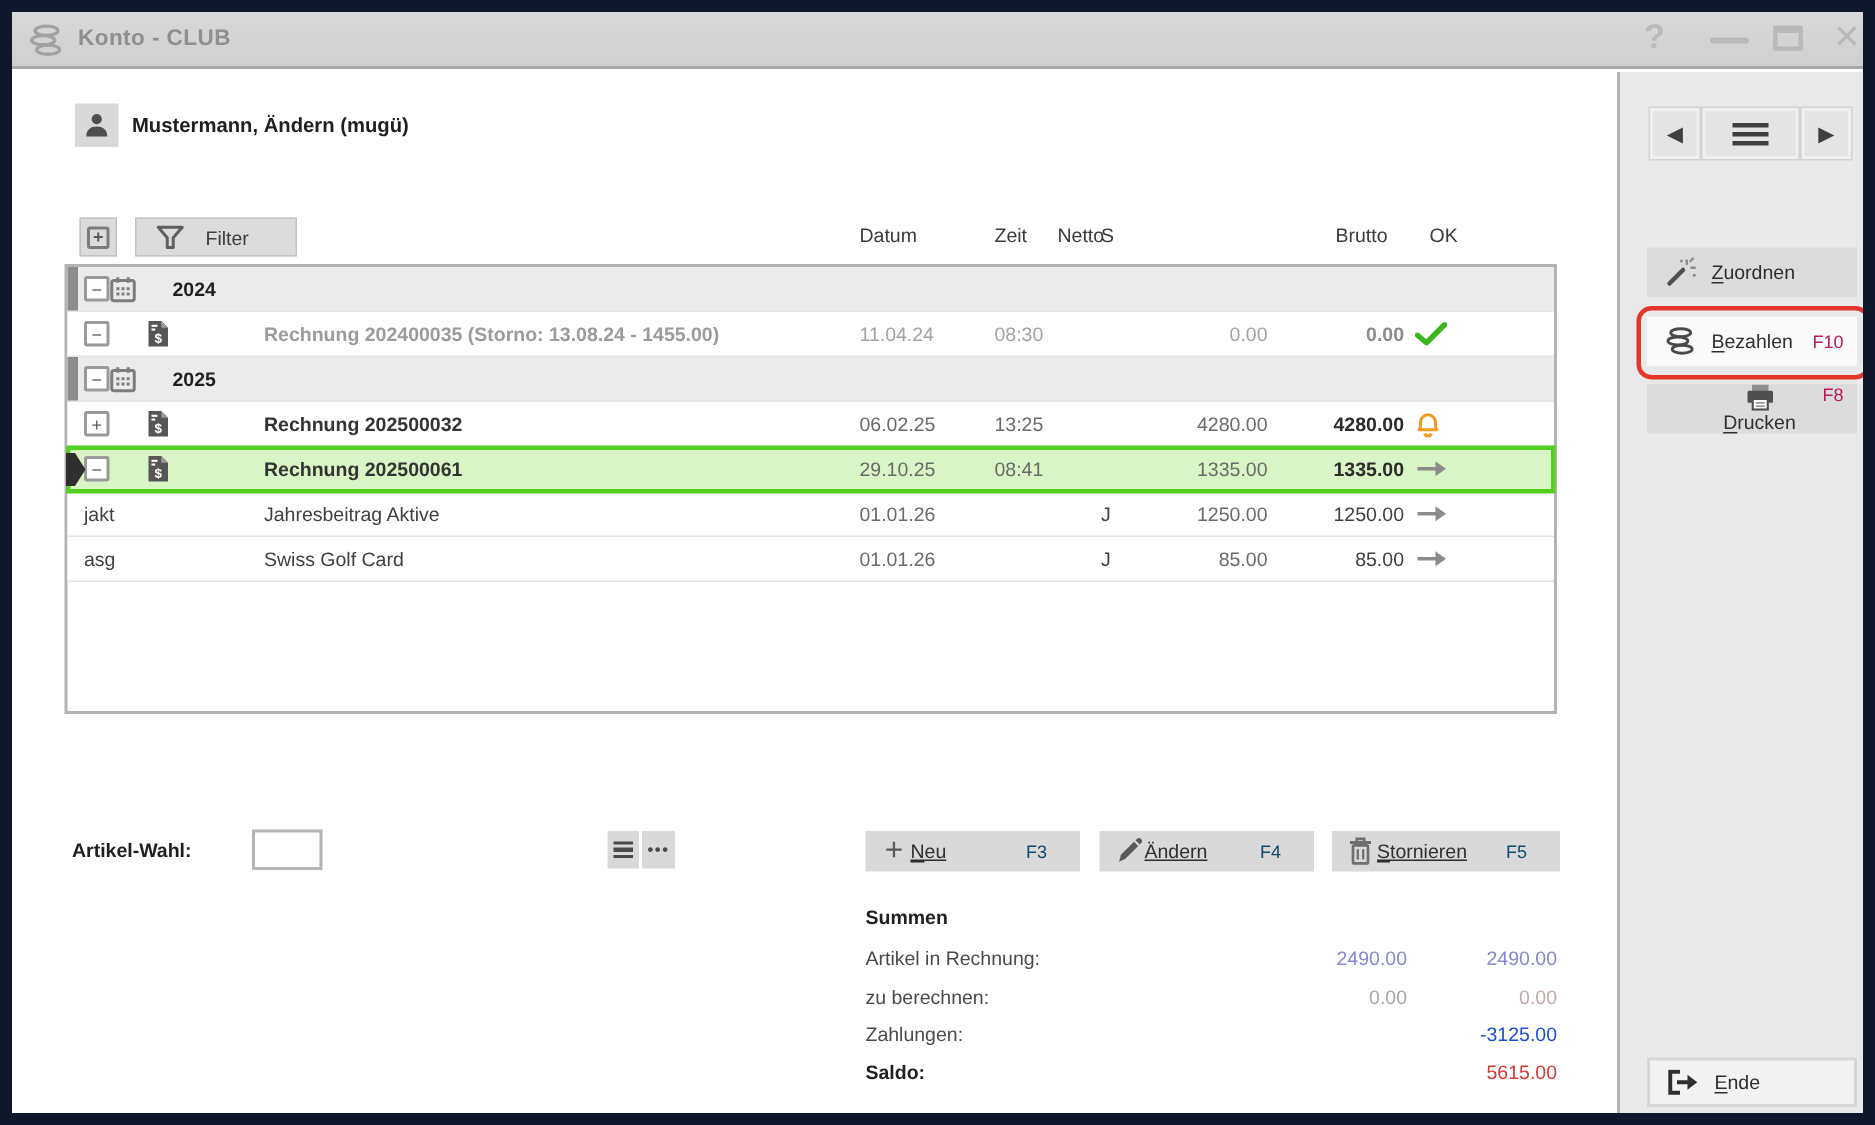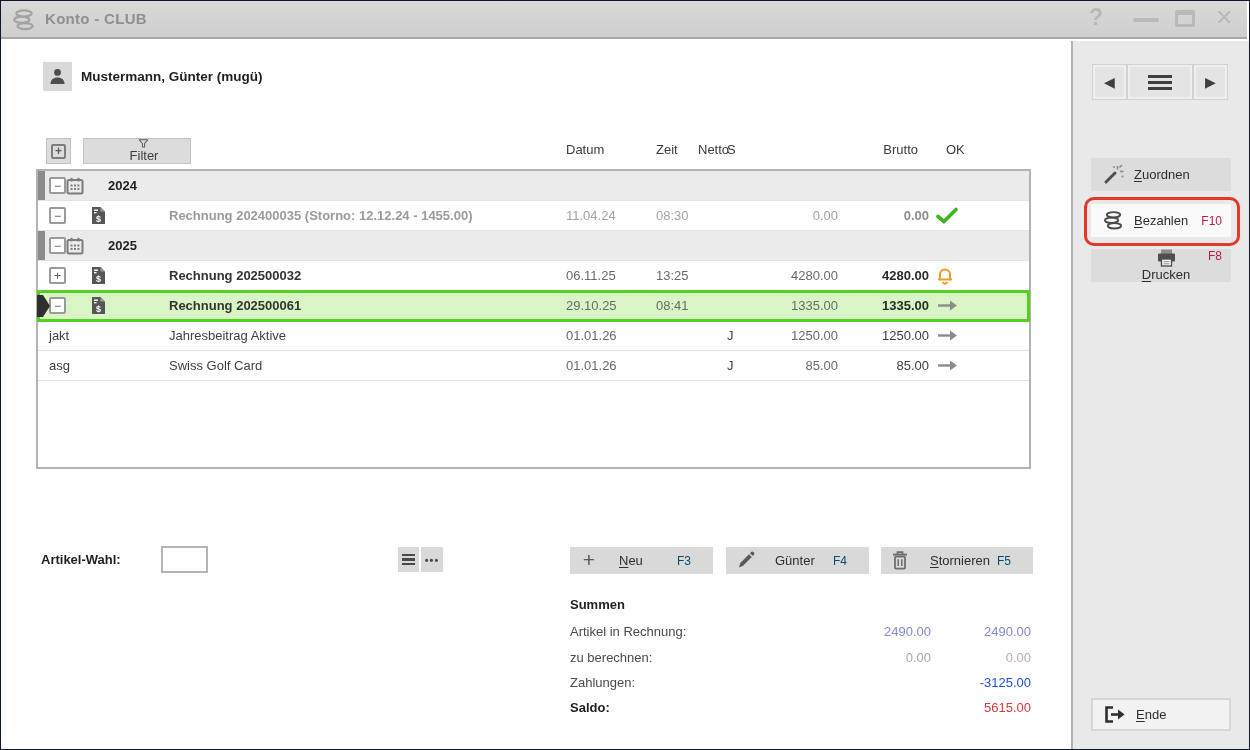--- a/index.html
+++ b/index.html
@@ -1,17 +1,17 @@
 <!DOCTYPE html>
 <html><head>
 <meta charset="utf-8">
 <style>
   html,body{margin:0;padding:0;background:#f0f0f0;}
   *{box-sizing:border-box;font-family:"Liberation Sans","DejaVu Sans",sans-serif;}
-  .win{position:relative;width:1250px;height:750px;background:#fff;border:1px solid #0f172a;overflow:hidden;}
+  .win{position:relative;width:1250px;height:750px;background:#fff;border:8px solid #0f172a;overflow:hidden;}
   
   .titlebar{position:absolute;left:0;top:0;width:1246px;height:38px;background:linear-gradient(#d9d9d9,#cfcfcf);border-bottom:2px solid #a8a8a8;}
   .tb-title{position:absolute;left:44px;top:9px;font-size:15px;font-weight:bold;color:#8f8f8f;letter-spacing:.3px;}
   .tb-coins{position:absolute;left:11px;top:8px;}
   .tb-help{position:absolute;left:1088px;top:3px;font-size:23px;font-weight:bold;color:#b9b9b9;cursor:default;}
   .tb-min{position:absolute;left:1132px;top:17px;width:26px;height:4px;background:#b9b9b9;border-radius:2px;}
   .tb-max{position:absolute;left:1174px;top:9px;width:20px;height:17px;border:3px solid #b9b9b9;border-top-width:5px;border-radius:2px;}
   .tb-close{position:absolute;left:1214px;top:4px;font-size:22px;font-weight:bold;color:#b9b9b9;}
   
   .sidebar{position:absolute;left:1070px;top:40px;width:178px;height:708px;background:#e9e9e9;border-left:2px solid #b3b3b3;}
@@ -29,21 +29,21 @@
   .btn-bez{top:163px;background:#fafafa;}
   .btn-zuo{top:117px;}
   .btn-dru{top:208px;flex-direction:column;}
   .btn-ende{top:657px;background:#f2f2f2;border:2px solid #d6d6d6;}
   
   .avatar{position:absolute;left:42px;top:61px;width:29px;height:29px;background:#d9d9d9;display:flex;align-items:center;justify-content:center;}
   .username{position:absolute;left:80px;top:68px;font-size:13.5px;font-weight:bold;color:#1f1f1f;}
   
   .plusbtn{position:absolute;left:45px;top:137px;width:25px;height:26px;background:#dcdcdc;border:1px solid #c2c2c2;display:flex;align-items:center;justify-content:center;}
   .plusbox{width:15px;height:15px;border:2px solid #7d7d7d;border-radius:2px;display:flex;align-items:center;justify-content:center;font-size:12px;font-weight:bold;color:#5a5a5a;line-height:1;}
-  .filterbtn{position:absolute;left:82px;top:137px;width:108px;height:26px;background:#dcdcdc;border:1px solid #c4c4c4;display:flex;align-items:center;flex-direction:column;}
+  .filterbtn{position:absolute;left:82px;top:137px;width:108px;height:26px;background:#dcdcdc;border:1px solid #c4c4c4;display:flex;align-items:center;}
   .filterbtn .ic{margin-left:13px;}
   .filterbtn .lbl{margin-left:14px;font-size:13px;color:#3c3c3c;}
   
   .hdr{position:absolute;top:141px;font-size:13px;color:#3a3a3a;}
   .h-datum{left:565px;} .h-zeit{left:655px;} .h-s{left:726px;}
   .h-netto{left:697px;width:140px;text-align:left;} .h-brutto{left:775px;width:142px;text-align:right;} .h-ok{left:945px;}
   
   .table{position:absolute;left:35px;top:168px;width:995px;height:300px;border:2px solid #b3b3b3;background:#fff;}
   .row{position:relative;height:30px;background:#fff;border-bottom:1px solid #e4e4e4;}
   .row.group{background:#ebebeb;}
@@ -68,21 +68,21 @@
   .ptr{position:absolute;left:-1px;top:4px;z-index:3;}
   
   .aw-label{position:absolute;left:40px;top:551px;font-size:13px;font-weight:bold;color:#1f1f1f;}
   .aw-input{position:absolute;left:160px;top:545px;width:47px;height:27px;border:2px solid #b5b5b5;background:#fff;padding:0 4px;font-size:13px;}
   .mini{position:absolute;top:546px;height:25px;background:#d9d9d9;display:flex;align-items:center;justify-content:center;}
   .mini.ham{left:397px;width:21px;}
   .mini.dots{left:420px;width:22px;font-size:11px;font-weight:bold;color:#4a4a4a;letter-spacing:1px;}
   .bars2 span{display:block;width:13px;height:2.5px;background:#4a4a4a;margin:2px 0;}
   .abtn{position:absolute;top:546px;height:27px;background:#d9d9d9;display:flex;align-items:center;font-size:13px;color:#2e2e2e;}
   .abtn .ic{width:22px;margin-left:8px;display:flex;justify-content:center;align-items:center;}
-  .abtn .lbl{margin-left:19px;}
+  .abtn .lbl{margin-left:0;text-decoration:underline;}
   .abtn .fk{position:absolute;right:22px;color:#0c4a6e;font-size:12px;}
   .b-neu{left:569px;width:143px;} .b-aend{left:725px;width:143px;} .b-storno{left:880px;width:152px;}
   .plusg{font-size:21px;color:#5a5a5a;font-weight:normal;line-height:1;margin-top:-2px;}
   
   .sum-title{position:absolute;left:569px;top:596px;font-size:13px;font-weight:bold;color:#1f1f1f;}
   .sumrow{position:absolute;left:569px;width:461px;height:22px;font-size:13px;color:#4a4a4a;}
   .sumrow .v1{position:absolute;left:221px;width:140px;text-align:right;}
   .sumrow .v2{position:absolute;left:321px;width:140px;text-align:right;}
   .sr0{top:623px;} .sr1{top:649px;} .sr2{top:674px;} .sr3{top:699px;}
   .sr0 .v1,.sr0 .v2{color:#8787cf;}
@@ -109,21 +109,21 @@
     <span class="tb-max"></span>
     <span class="tb-close">✕</span>
   </div>
 
   <div class="avatar">
     <svg width="19" height="19" viewBox="0 0 19 19">
       <circle cx="9.5" cy="5.4" r="3.4" fill="#4e4e4e"></circle>
       <path d="M2.5,17 c0,-4.5 3,-6.6 7,-6.6 s7,2.1 7,6.6 z" fill="#4e4e4e"></path>
     </svg>
   </div>
-  <span class="username">Mustermann, Günter (mugü)</span>
+  <span class="username">Mustermann, Ändern (mugü)</span>
 
   <div class="plusbtn">
     <span class="plusbox">+</span>
   </div>
   <div class="filterbtn">
     <svg class="ic" width="19" height="17" viewBox="0 0 19 17">
       <path d="M1.5,1.5 h16 l-6,7 v6.5 h-4 v-6.5 z" fill="none" stroke="#5f5f5f" stroke-width="2" stroke-linejoin="round"></path>
     </svg>
     <span class="lbl">Filter</span>
   </div>
@@ -162,21 +162,21 @@
       <span class="exp">−</span>
       <span class="c docpos">
           <svg width="15" height="19" viewBox="0 0 15 19">
         <path d="M1,1 h8.5 L14,5.5 V18 H1 Z" fill="#565656"></path>
             <path d="M9.5,1 L14,5.5 H9.5 Z" fill="#9a9a9a"></path>
         <rect x="3" y="3.5" width="4" height="1.4" fill="#fff"></rect>
             <rect x="3" y="6" width="2.5" height="1.4" fill="#fff"></rect>
         <text x="7.5" y="15.5" font-size="9" font-weight="bold" fill="#fff" text-anchor="middle">$</text>
       </svg>
         </span>
-      <span class="c title">Rechnung 202400035 (Storno: 12.12.24 - 1455.00)</span>
+      <span class="c title">Rechnung 202400035 (Storno: 13.08.24 - 1455.00)</span>
       <span class="c datum">11.04.24</span>
       <span class="c zeit">08:30</span>
       <span class="c netto">0.00</span>
       <span class="c brutto">0.00</span>
       <span class="c ok">
           <svg width="22" height="17" viewBox="0 0 22 17">
         <path d="M2,9.5 L8,14.5 L20,2.5" fill="none" stroke="#3eb41e" stroke-width="3.6" stroke-linecap="round" stroke-linejoin="round"></path>
       </svg>
         </span>
     </div>
@@ -207,21 +207,21 @@
       <span class="c docpos">
           <svg width="15" height="19" viewBox="0 0 15 19">
         <path d="M1,1 h8.5 L14,5.5 V18 H1 Z" fill="#565656"></path>
             <path d="M9.5,1 L14,5.5 H9.5 Z" fill="#9a9a9a"></path>
         <rect x="3" y="3.5" width="4" height="1.4" fill="#fff"></rect>
             <rect x="3" y="6" width="2.5" height="1.4" fill="#fff"></rect>
         <text x="7.5" y="15.5" font-size="9" font-weight="bold" fill="#fff" text-anchor="middle">$</text>
       </svg>
         </span>
       <span class="c title">Rechnung 202500032</span>
-      <span class="c datum">06.11.25</span>
+      <span class="c datum">06.02.25</span>
       <span class="c zeit">13:25</span>
       <span class="c netto">4280.00</span>
       <span class="c brutto">4280.00</span>
       <span class="c ok">
           <svg width="18" height="19" viewBox="0 0 18 19">
         <path d="M3,13.5 c1.6,-1.6 1,-3 1,-5 a5,5 0 0 1 10,0 c0,2 -0.6,3.4 1,5 z" fill="none" stroke="#f09a22" stroke-width="2" stroke-linejoin="round"></path>
         <path d="M6.8,16 a2.3,2.3 0 0 0 4.4,0" fill="none" stroke="#f09a22" stroke-width="2"></path>
       </svg>
         </span>
     </div>
@@ -300,21 +300,21 @@
     <span class="lbl"><span class="ul">N</span><span>eu</span></span>
     <span class="fk">F3</span>
   </div>
   <div class="abtn b-aend">
     <span class="ic">
         <svg width="19" height="19" viewBox="0 0 19 19">
       <path d="M3,16.5 L4.3,11.9 L13,3.2 L15.8,6 L7.1,14.7 Z" fill="#5a5a5a"></path>
       <path d="M14,2.2 l2.8,2.8 0.9,-0.9 a1.8,1.8 0 0 0 -2.8,-2.8 z" fill="#5a5a5a"></path>
     </svg>
       </span>
-    <span class="lbl"><span class="ul"></span><span>Günter</span></span>
+    <span class="lbl"><span class="ul"></span><span>Ändern</span></span>
     <span class="fk">F4</span>
   </div>
   <div class="abtn b-storno">
     <span class="ic">
         <svg width="16" height="19" viewBox="0 0 16 19">
       <path d="M5.5,3 V1.2 h5 V3" fill="none" stroke="#6e6e6e" stroke-width="1.8"></path>
       <line x1="1" y1="3.6" x2="15" y2="3.6" stroke="#6e6e6e" stroke-width="2"></line>
       <rect x="3" y="5.6" width="10" height="12" rx="1" fill="none" stroke="#6e6e6e" stroke-width="1.8"></rect>
       <line x1="6.2" y1="8.2" x2="6.2" y2="15" stroke="#6e6e6e" stroke-width="1.5"></line>
           <line x1="9.8" y1="8.2" x2="9.8" y2="15" stroke="#6e6e6e" stroke-width="1.5"></line>

